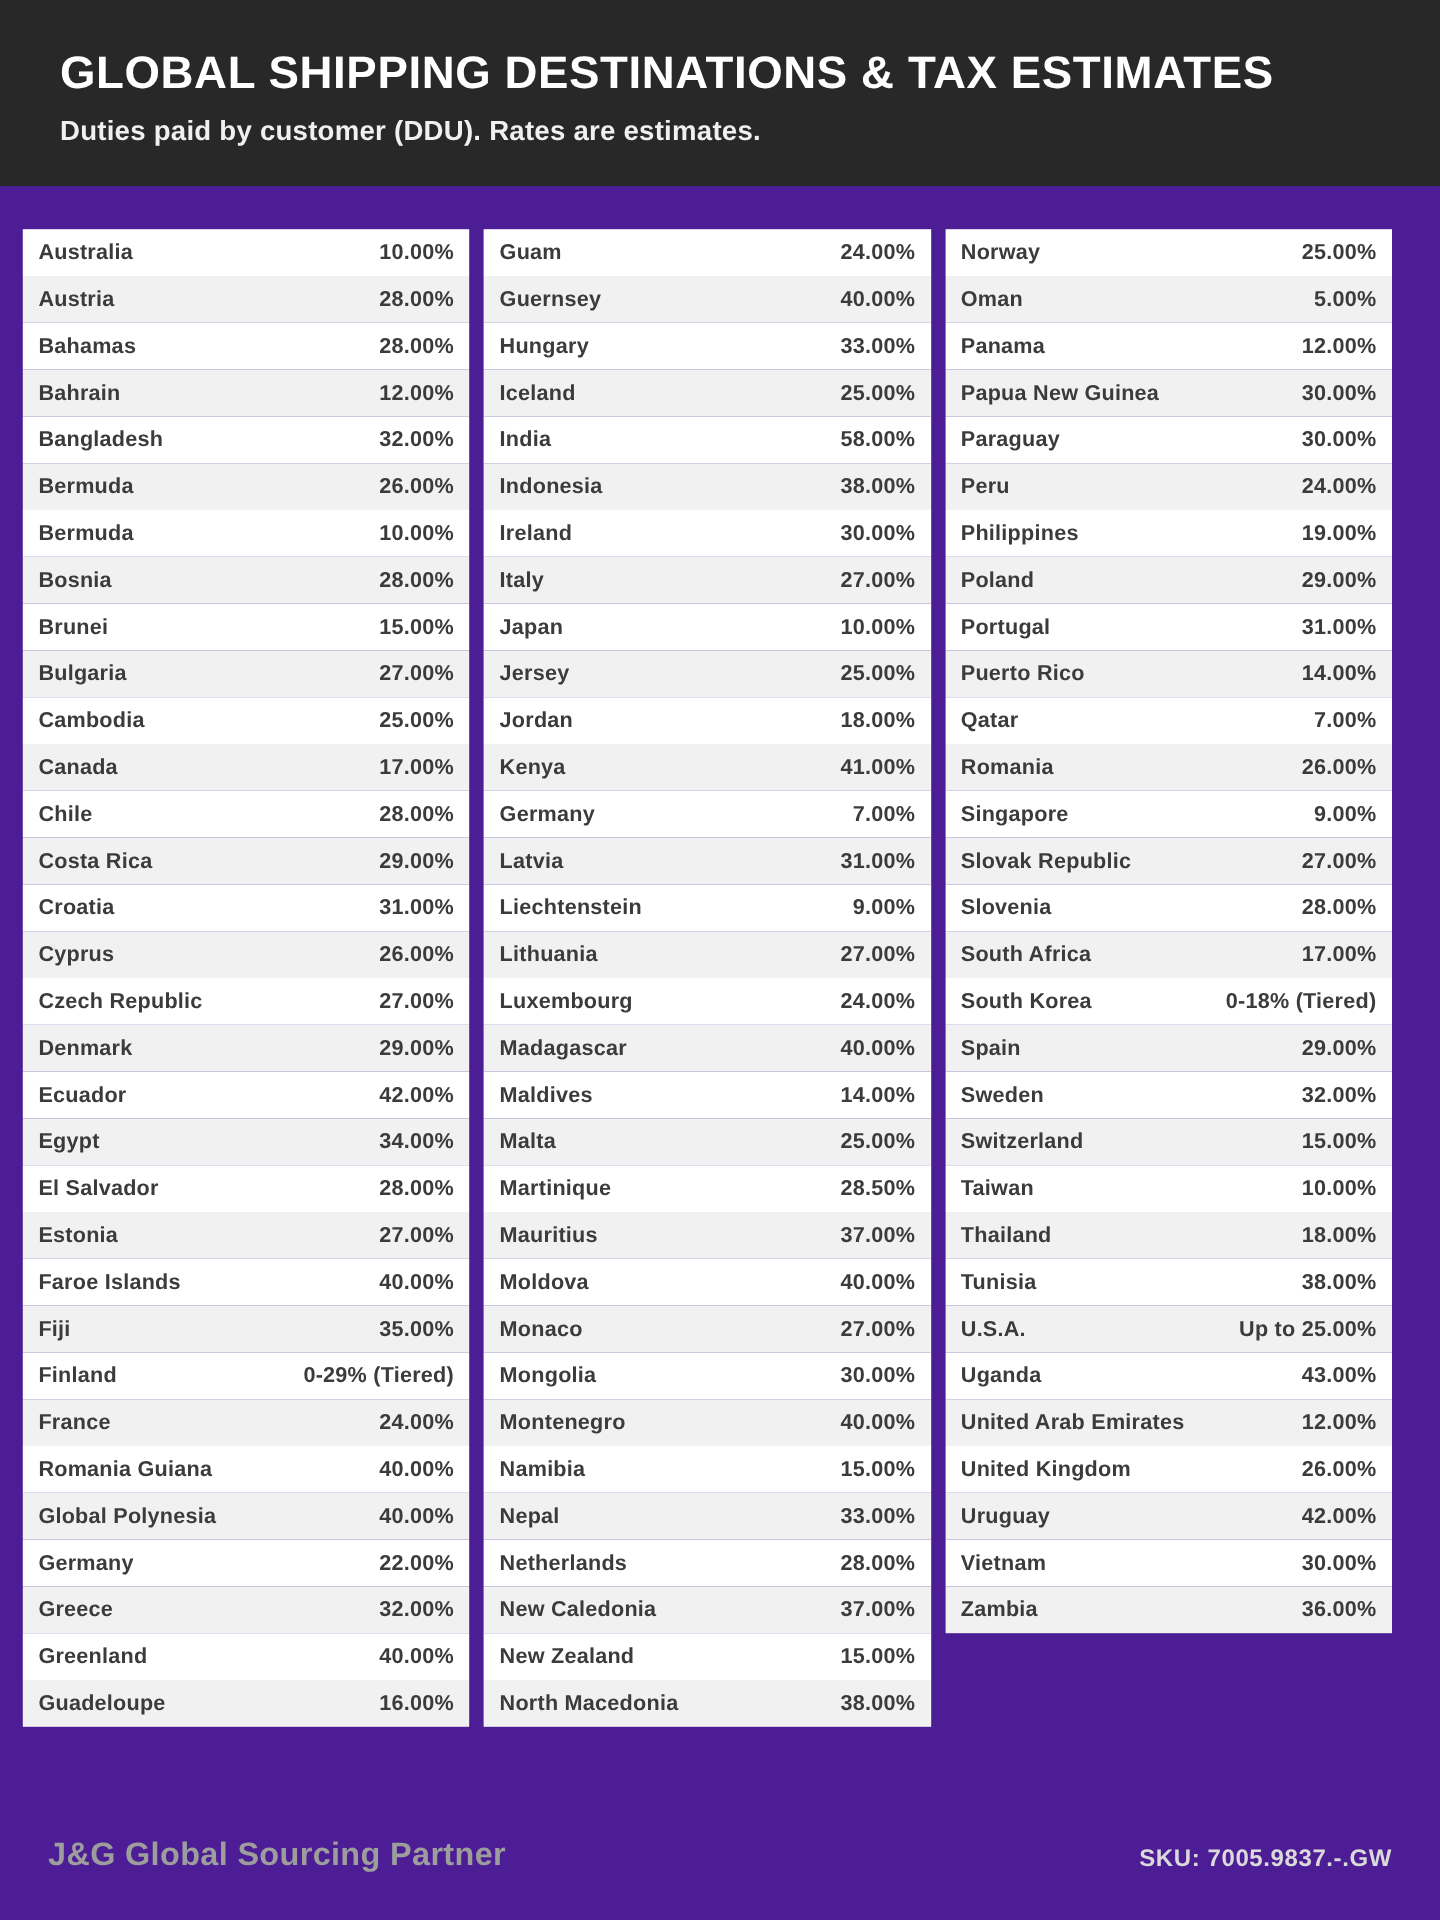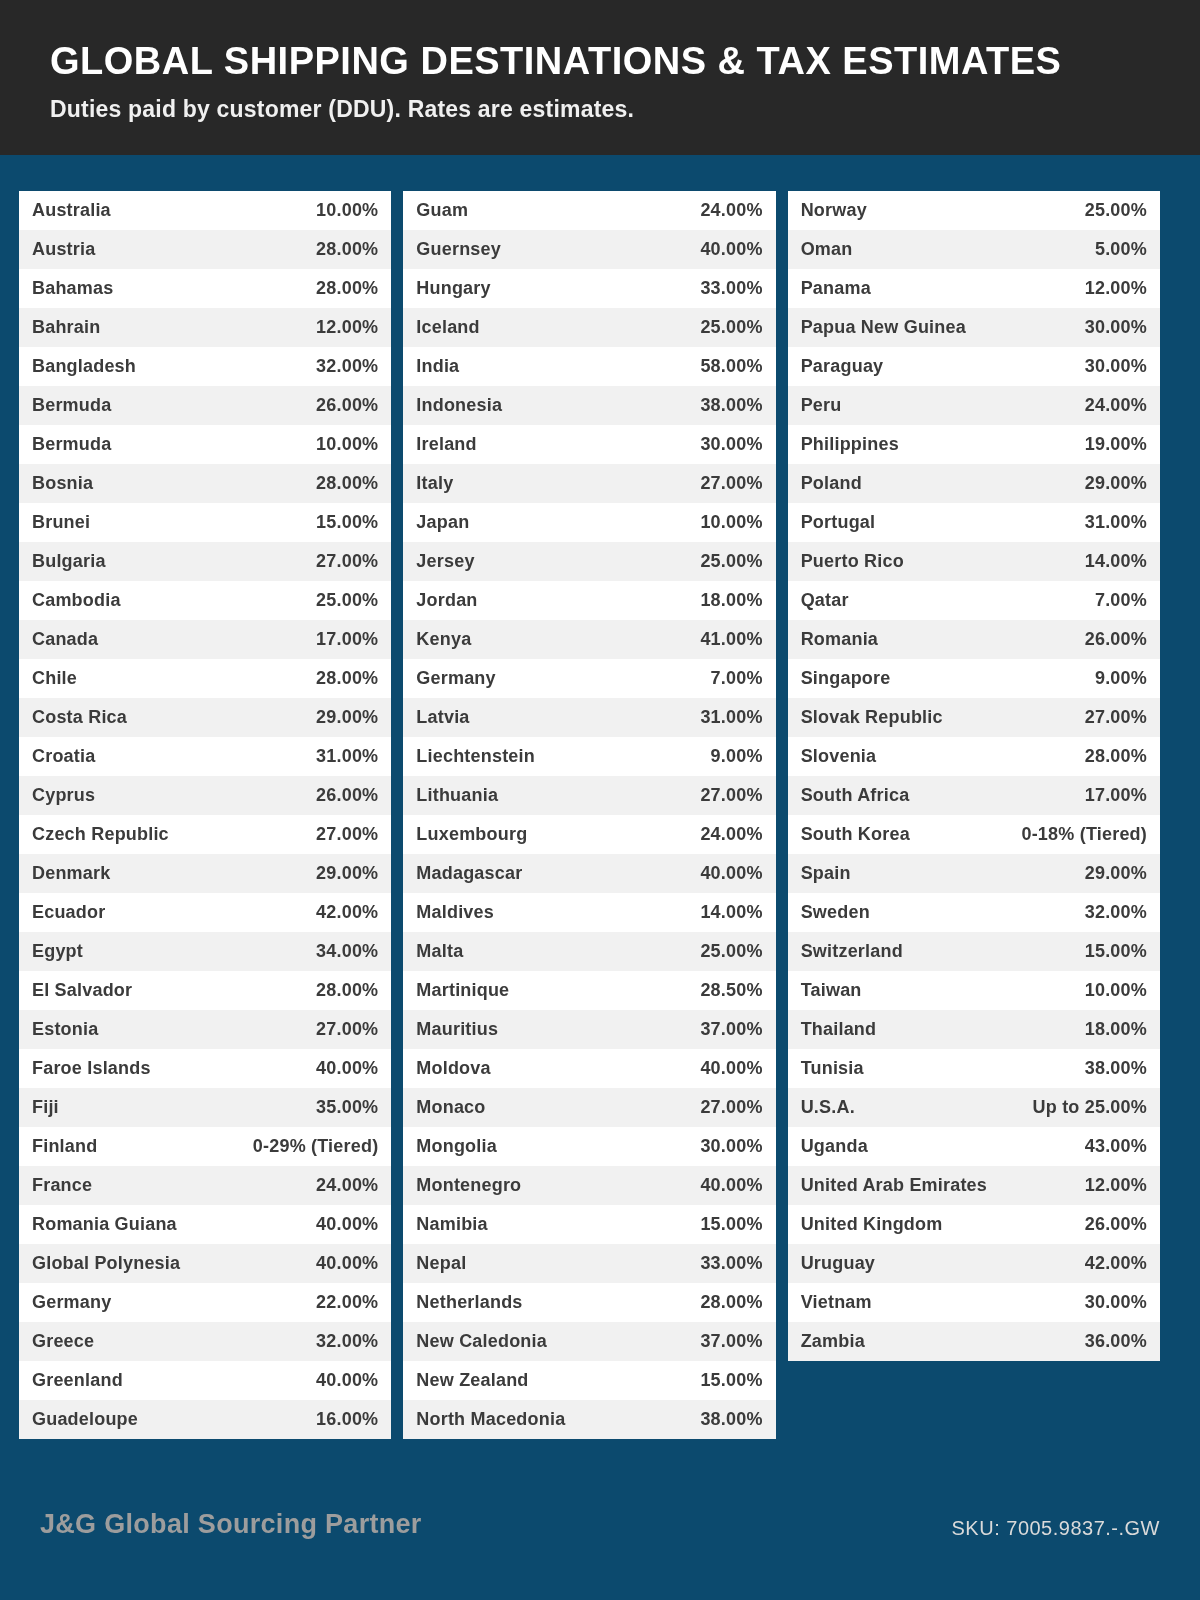--- a/index.html
+++ b/index.html
@@ -1,20 +1,20 @@
 <!DOCTYPE html>
 <html><head>
 <meta charset="utf-8">
 <style>
   html, body { margin: 0; padding: 0; background: #ffffff; }
   .page {
     position: relative;
     width: 1200px;
     height: 1600px;
-    background: #0c4a6e;
+    background: #4c1d95;
     font-family: "Liberation Sans", "DejaVu Sans", sans-serif;
     overflow: hidden;
     box-sizing: border-box;
   }
   .header {
     background: #282828;
     color: #ffffff;
     padding: 42px 50px 32px 50px;
   }
   .header h1 {
@@ -55,34 +55,34 @@
     background: #ffffff;
     white-space: nowrap;
   }
   .row:nth-child(even) { background: #f1f1f1; }
   .row .country { letter-spacing: 0.2px; }
   .row .rate { text-align: right; letter-spacing: 0.2px; }
   .footer {
     position: absolute;
     left: 40px;
     right: 40px;
-    bottom: 60px;
+    bottom: 39px;
     display: flex;
     justify-content: space-between;
     align-items: flex-end;
   }
   .brand {
     font-size: 27px;
     font-weight: 800;
     color: #9d9d9d;
     letter-spacing: 0.3px;
   }
   .sku {
     font-size: 20px;
-    font-weight: 400;
+    font-weight: 700;
     color: #dadada;
     letter-spacing: 0.5px;
   }
 </style>
 </head>
 <body>
 
 <div class="page">
 
   <div class="header">

